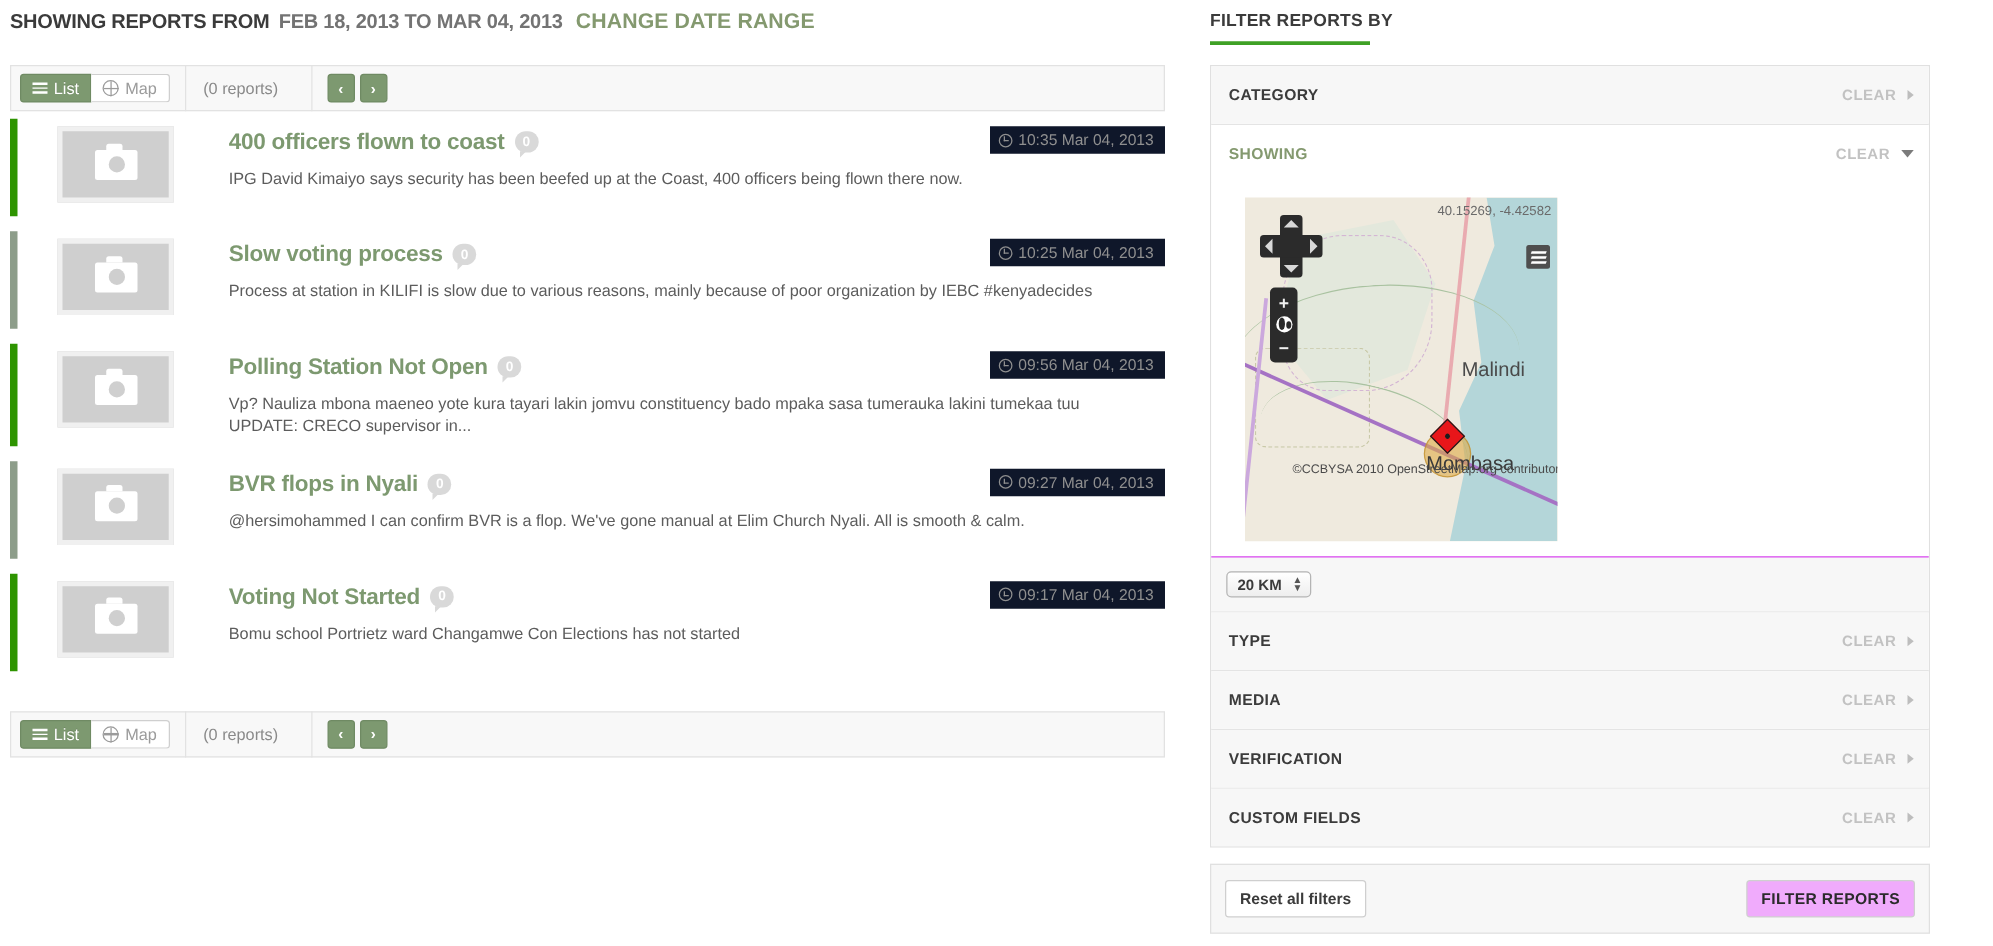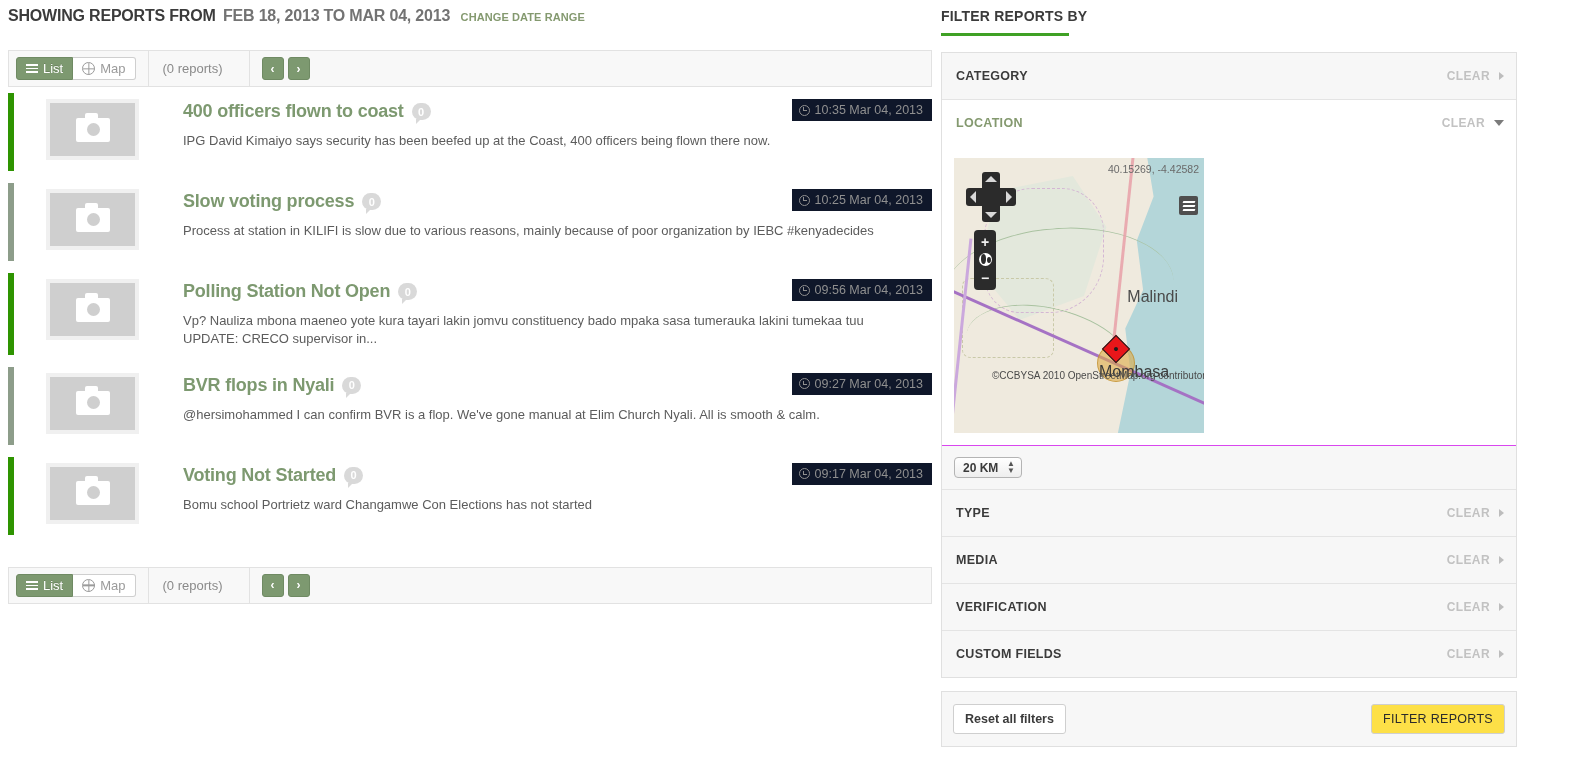--- a/index.html
+++ b/index.html
@@ -24,21 +24,21 @@
   }
   .hdr-showing {
     font-size: 16px; font-weight: bold; color: #3b3b3b;
     letter-spacing: -0.2px;
   }
   .hdr-range {
     font-size: 16px; font-weight: bold; color: #737373;
     letter-spacing: -0.2px; margin-left: 3px;
   }
   .hdr-change {
-    font-size: 11px; font-weight: bold; color: #84996f;
+    font-size: 17px; font-weight: bold; color: #84996f;
     letter-spacing: 0.1px; margin-left: 6px; cursor: pointer;
   }
 
   
   .toolbar {
     position: relative;
     margin: 26px 8px 0 8px;
     height: 37px;
     background: #f8f8f8;
     border: 1px solid #e2e2e2;
@@ -158,21 +158,21 @@
     content:''; position:absolute; left:3.6px; top:1.6px; width:1.2px; height:3.6px;
     background:#8f8f8f;
   }
   .ico-clock::after {
     content:''; position:absolute; left:3.6px; top:4.4px; width:3.4px; height:1.2px;
     background:#8f8f8f;
   }
 
   
   .right-col {
-    position: absolute; left: 933px; top: 0;
+    position: absolute; left: 960px; top: 0;
     width: 634px; height: 757px;
   }
   .filter-title {
     font-size: 14px; font-weight: bold; color: #3b3b3b;
     letter-spacing: 0.2px; padding: 8px 0 0 8px;
   }
   .filter-underline {
     width: 128px; height: 3px; background: #3fa125; margin: 9px 0 0 8px;
   }
   .filter-panel {
@@ -202,21 +202,21 @@
   .caret-d {
     width: 0; height: 0;
     border-top: 6px solid #7b7b7b;
     border-left: 5px solid transparent; border-right: 5px solid transparent;
   }
   .fsec-body { background: #ffffff; padding: 12px; }
 
   
   .map {
     position: relative; width: 250px; height: 275px;
-    overflow: hidden; background: #efeade;
+    overflow: hidden; background: #efeade; margin-left: 15px;
   }
   .map-water {
     position: absolute; right: 0; top: 0; width: 105px; height: 275px;
     background: #b4d6d9;
     clip-path: polygon(100% 0, 100% 100%, 18% 100%, 30% 78%, 25% 62%, 42% 48%, 36% 30%, 52% 14%, 46% 0);
   }
   .map-green {
     position: absolute; left: 18px; top: 18px; width: 140px; height: 150px;
     background: #e3e8dc;
     clip-path: polygon(18% 10%, 72% 0, 96% 34%, 80% 80%, 34% 96%, 4% 62%);
@@ -368,22 +368,22 @@
     height: 56px; display: flex; align-items: center;
     justify-content: space-between; padding: 0 11px;
   }
   .btn-reset {
     background: #ffffff; border: 1px solid #cfcfcf; border-radius: 3px;
     font-size: 12.5px; font-weight: bold; color: #3b3b3b;
     padding: 7px 11px; cursor: pointer;
     font-family: "Liberation Sans", sans-serif;
   }
   .btn-filter {
-    background: #fde047; border: 1px solid #cfcfcf; border-radius: 3px;
-    font-size: 12.5px; font-weight: normal; color: #2b2b2b;
+    background: #f0abfc; border: 1px solid #cfcfcf; border-radius: 3px;
+    font-size: 12.5px; font-weight: bold; color: #2b2b2b;
     padding: 7px 11px; cursor: pointer; letter-spacing: 0.3px;
     font-family: "Liberation Sans", sans-serif;
   }
 </style>
 </head>
 <body>
 
 <div class="page">
 
   <div class="left-col">
@@ -550,21 +550,21 @@
           <span class="fsec-label">CATEGORY</span>
           <span class="fsec-right">
             <span class="clear-lbl">CLEAR</span>
             <span class="caret-r"></span>
           </span>
         </div>
       </div>
 
       <div class="fsec">
         <div class="fsec-head open">
-          <span class="fsec-label green">LOCATION</span>
+          <span class="fsec-label green">SHOWING</span>
           <span class="fsec-right">
             <span class="clear-lbl">CLEAR</span>
             <span class="caret-d"></span>
           </span>
         </div>
         <div class="fsec-body">
           <div class="map">
             <div class="map-water"></div>
             <div class="map-green"></div>
             <div class="map-dash"></div>

